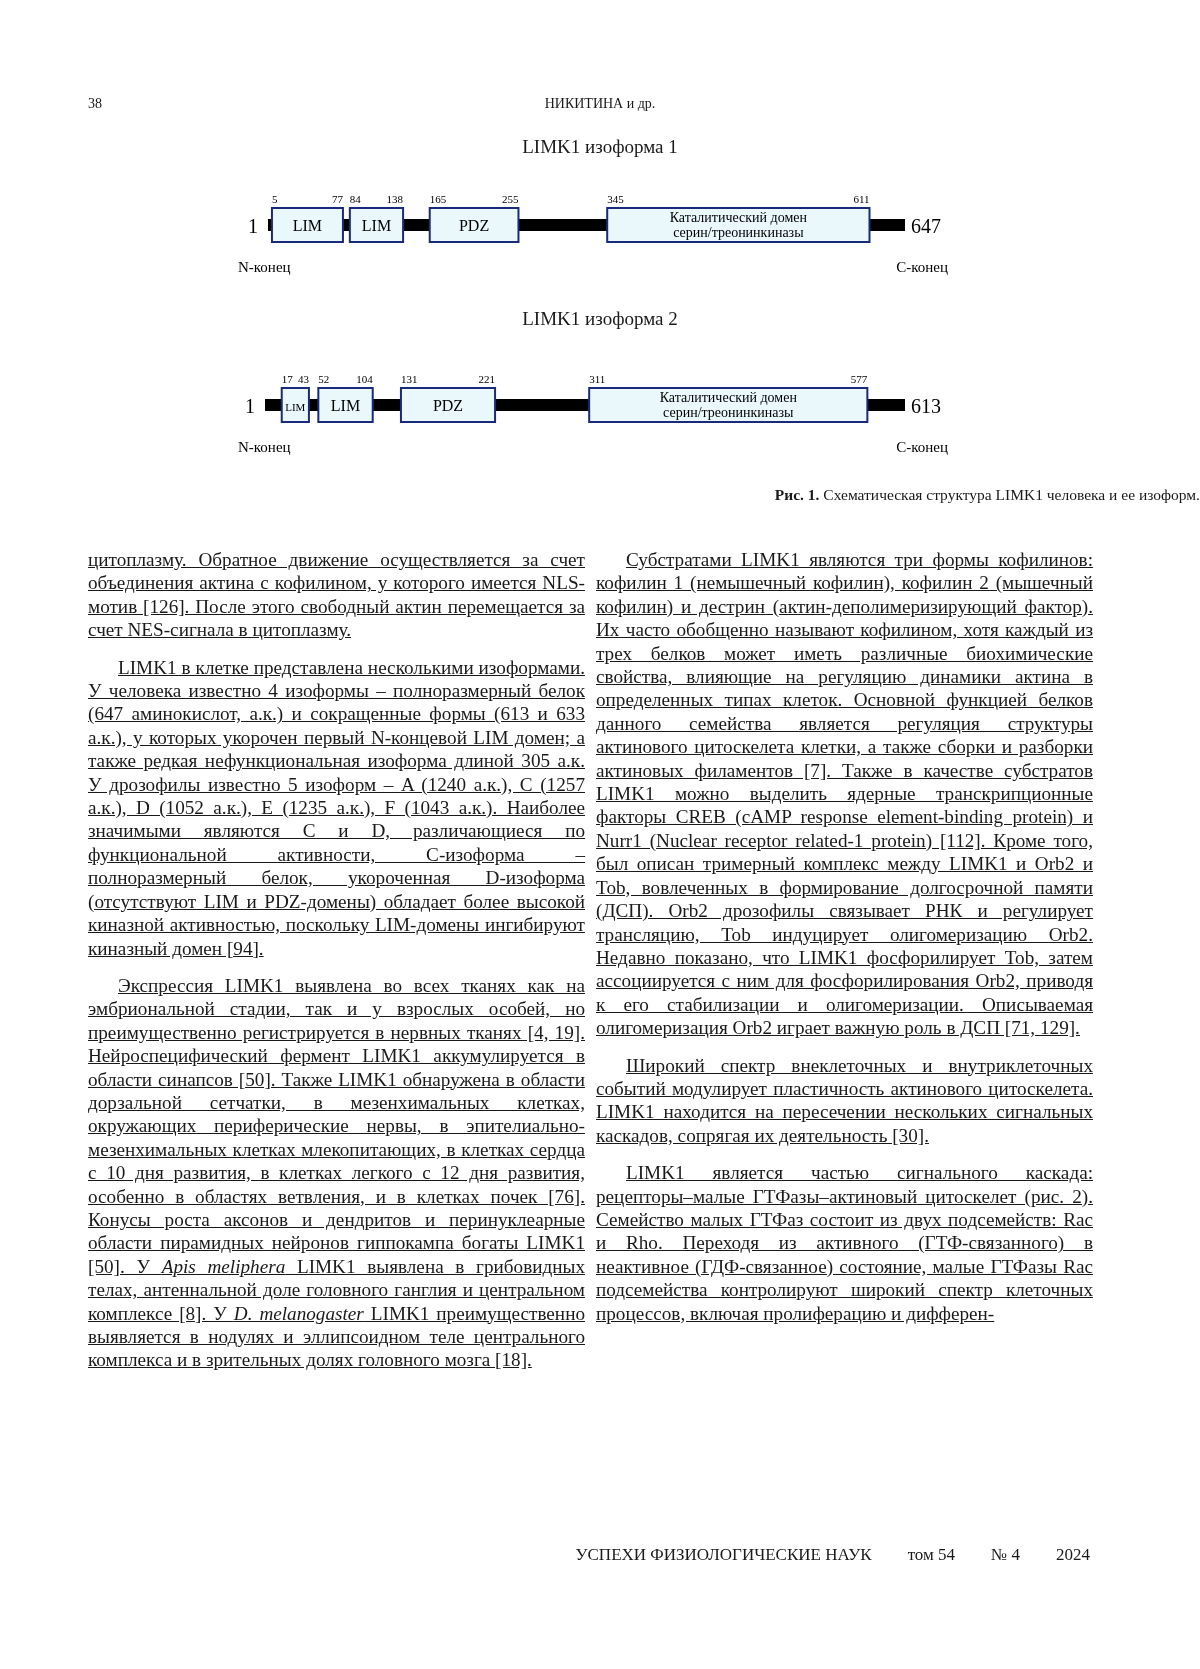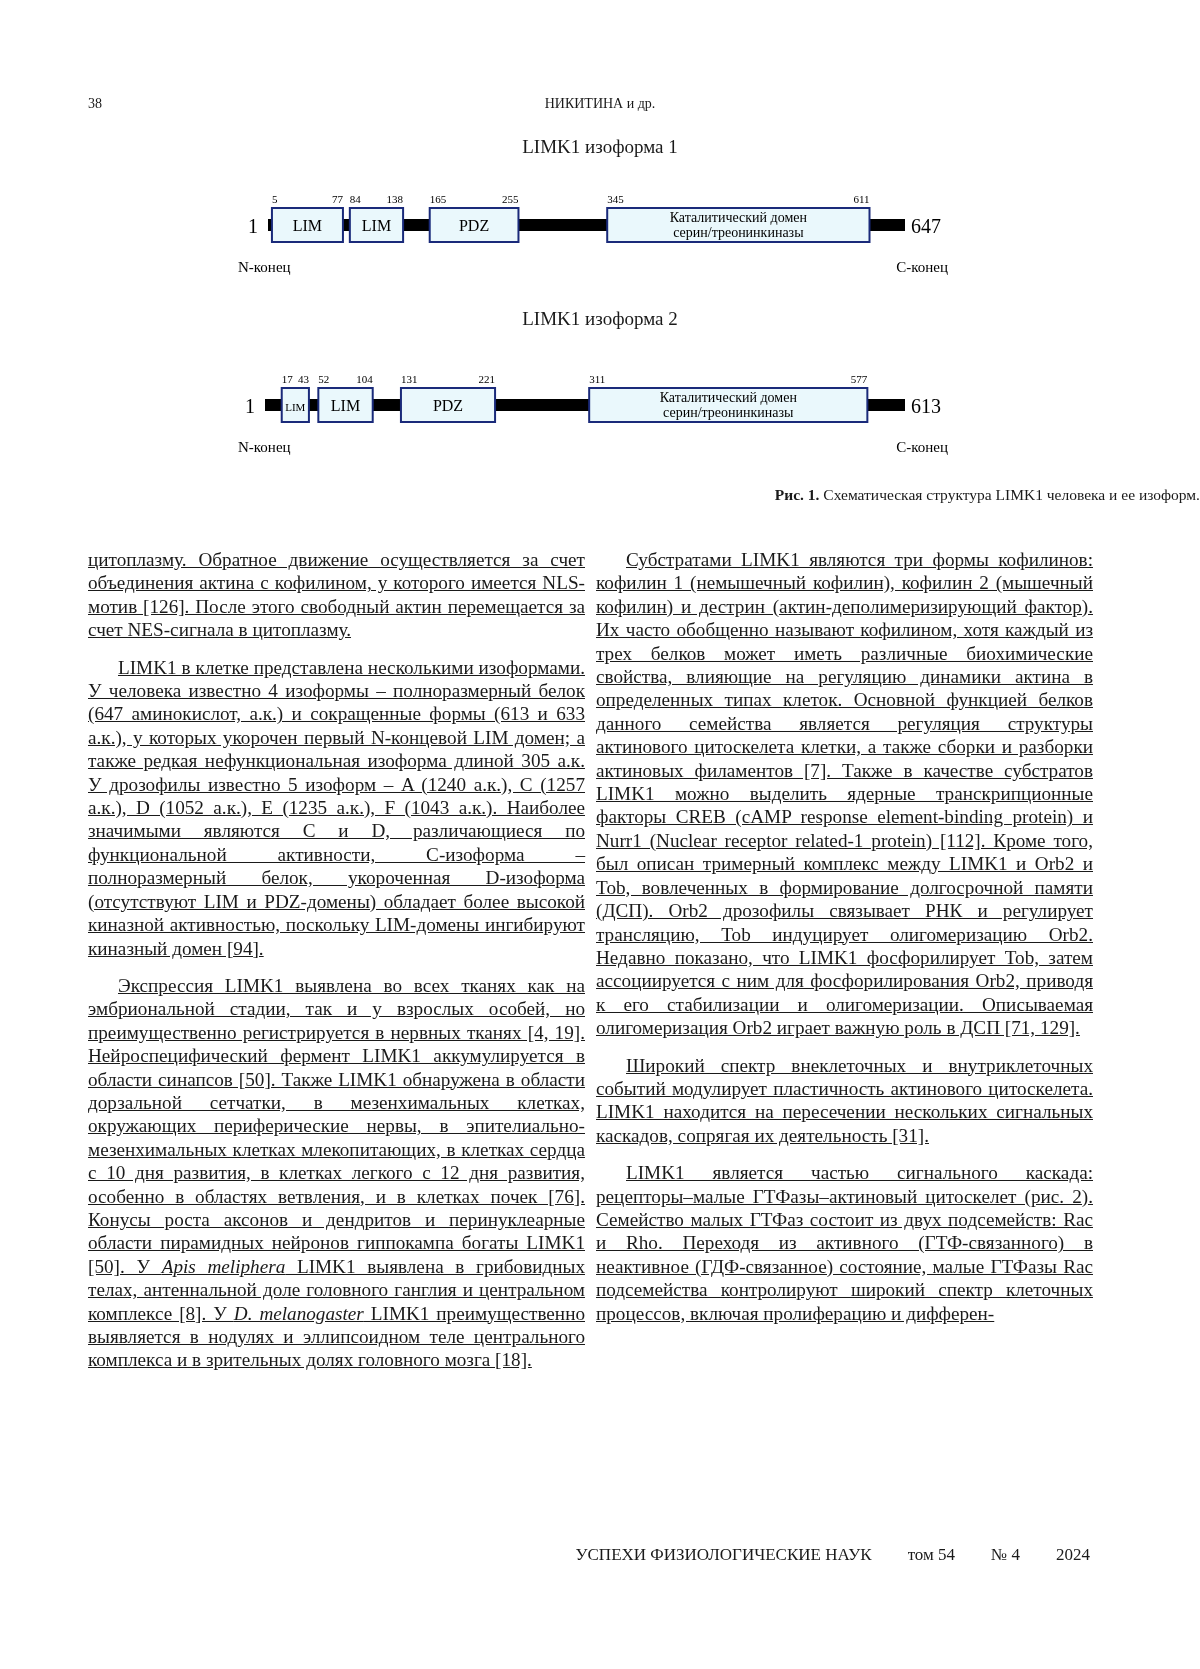--- a/index.html
+++ b/index.html
@@ -84,19 +84,19 @@
 <div class="abs caption"><b>Рис. 1.</b><span> Схематическая структура LIMK1 человека и ее изоформ.</span></div>
 
 <div class="col" id="col-left">
   <p class="noindent">цитоплазму. Обратное движение осуществляется за счет объединения актина с кофилином, у которого имеется NLS-мотив [126]. После этого свободный актин перемещается за счет NES-сигнала в цитоплазму.</p>
   <p>LIMK1 в клетке представлена несколькими изоформами. У человека известно 4 изоформы – полноразмерный белок (647 аминокислот, а.к.) и сокращенные формы (613 и 633 а.к.), у которых укорочен первый N-концевой LIM домен; а также редкая нефункциональная изоформа длиной 305 а.к. У дрозофилы известно 5 изоформ – A (1240 а.к.), C (1257 а.к.), D (1052 а.к.), E (1235 а.к.), F (1043 а.к.). Наиболее значимыми являются C и D, различающиеся по функциональной активности, C-изоформа – полноразмерный белок, укороченная D-изоформа (отсутствуют LIM и PDZ-домены) обладает более высокой киназной активностью, поскольку LIM-домены ингибируют киназный домен [94].</p>
   <p><span>Экспрессия LIMK1 выявлена во всех тканях как на эмбриональной стадии, так и у взрослых особей, но преимущественно регистрируется в нервных тканях [4, 19]. Нейроспецифический фермент LIMK1 аккумулируется в области синапсов [50]. Также LIMK1 обнаружена в области дорзальной сетчатки, в мезенхимальных клетках, окружающих периферические нервы, в эпителиально-мезенхимальных клетках млекопитающих, в клетках сердца с 10 дня развития, в клетках легкого с 12 дня развития, особенно в областях ветвления, и в клетках почек [76]. Конусы роста аксонов и дендритов и перинуклеарные области пирамидных нейронов гиппокампа богаты LIMK1 [50]. У </span><i>Apis meliphera</i><span> LIMK1 выявлена в грибовидных телах, антеннальной доле головного ганглия и центральном комплексе [8]. У </span><i>D. melanogaster</i><span> LIMK1 преимущественно выявляется в нодулях и эллипсоидном теле центрального комплекса и в зрительных долях головного мозга [18].</span></p>
 </div>
 
 <div class="col" id="col-right">
   <p>Субстратами LIMK1 являются три формы кофилинов: кофилин 1 (немышечный кофилин), кофилин 2 (мышечный кофилин) и дестрин (актин-деполимеризирующий фактор). Их часто обобщенно называют кофилином, хотя каждый из трех белков может иметь различные биохимические свойства, влияющие на регуляцию динамики актина в определенных типах клеток. Основной функцией белков данного семейства является регуляция структуры актинового цитоскелета клетки, а также сборки и разборки актиновых филаментов [7]. Также в качестве субстратов LIMK1 можно выделить ядерные транскрипционные факторы CREB (cAMP response element-binding protein) и Nurr1 (Nuclear receptor related-1 protein) [112]. Кроме того, был описан тримерный комплекс между LIMK1 и Orb2 и Tob, вовлеченных в формирование долгосрочной памяти (ДСП). Orb2 дрозофилы связывает РНК и регулирует трансляцию, Tob индуцирует олигомеризацию Orb2. Недавно показано, что LIMK1 фосфорилирует Tob, затем ассоциируется с ним для фосфорилирования Orb2, приводя к его стабилизации и олигомеризации. Описываемая олигомеризация Orb2 играет важную роль в ДСП [71, 129].</p>
-  <p>Широкий спектр внеклеточных и внутриклеточных событий модулирует пластичность актинового цитоскелета. LIMK1 находится на пересечении нескольких сигнальных каскадов, сопрягая их деятельность [31].</p>
+  <p>Широкий спектр внеклеточных и внутриклеточных событий модулирует пластичность актинового цитоскелета. LIMK1 находится на пересечении нескольких сигнальных каскадов, сопрягая их деятельность [30].</p>
   <p>LIMK1 является частью сигнального каскада: рецепторы–малые ГТФазы–актиновый цитоскелет (рис. 2). Семейство малых ГТФаз состоит из двух подсемейств: Rac и Rho. Переходя из активного (ГТФ-связанного) в неактивное (ГДФ-связанное) состояние, малые ГТФазы Rac подсемейства контролируют широкий спектр клеточных процессов, включая пролиферацию и дифферен-</p>
 </div>
 
 <div class="abs footer">
   <span>УСПЕХИ ФИЗИОЛОГИЧЕСКИЕ НАУК</span><span>том 54</span><span>№ 4</span><span>2024</span>
 </div>
 
 </body></html>

